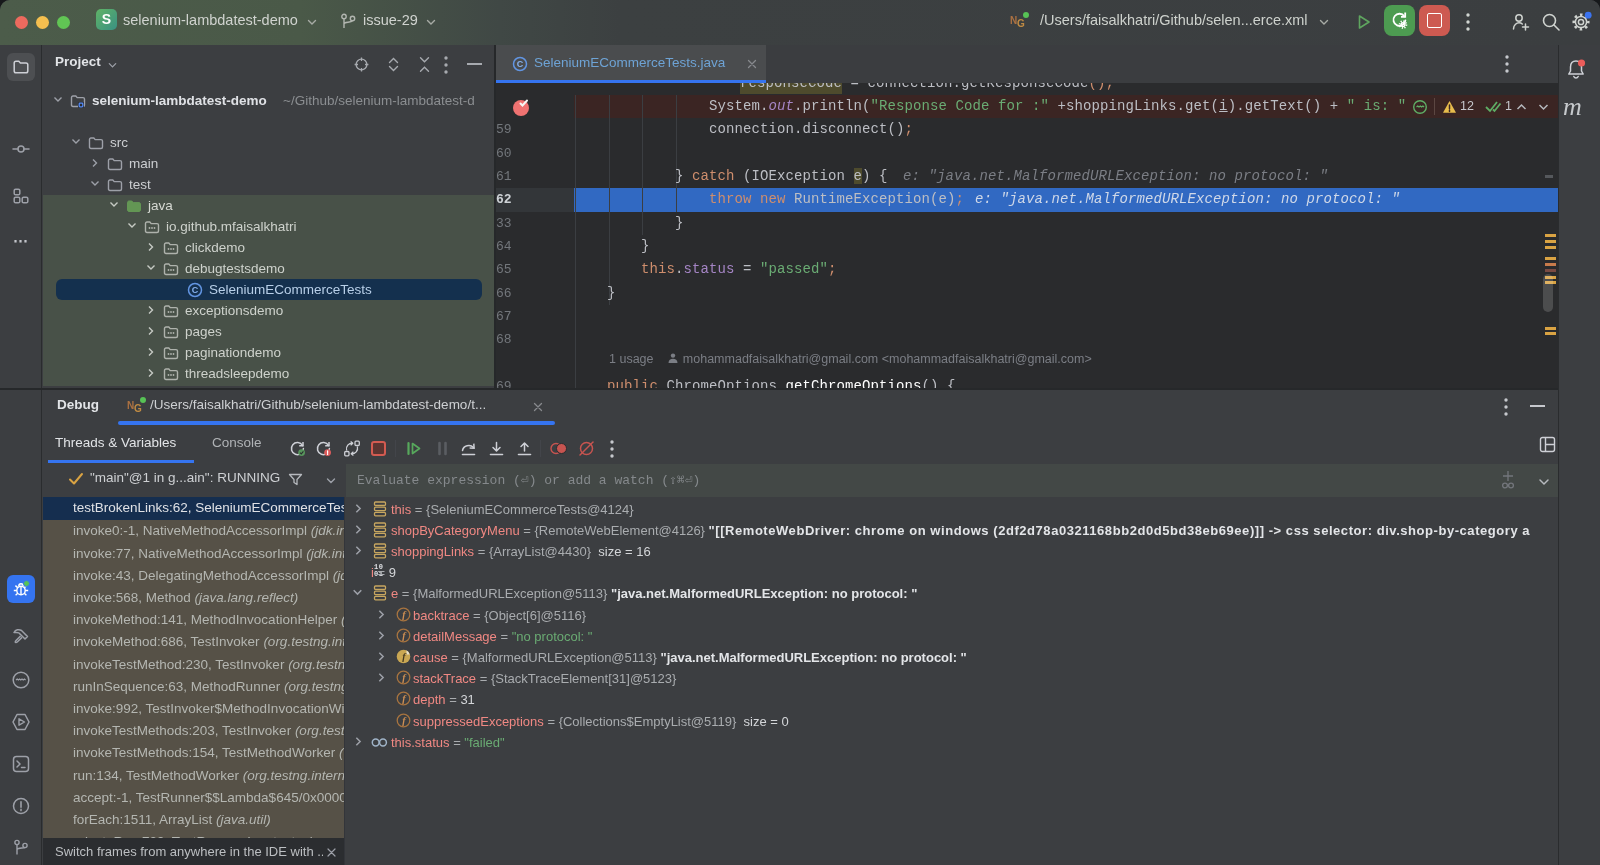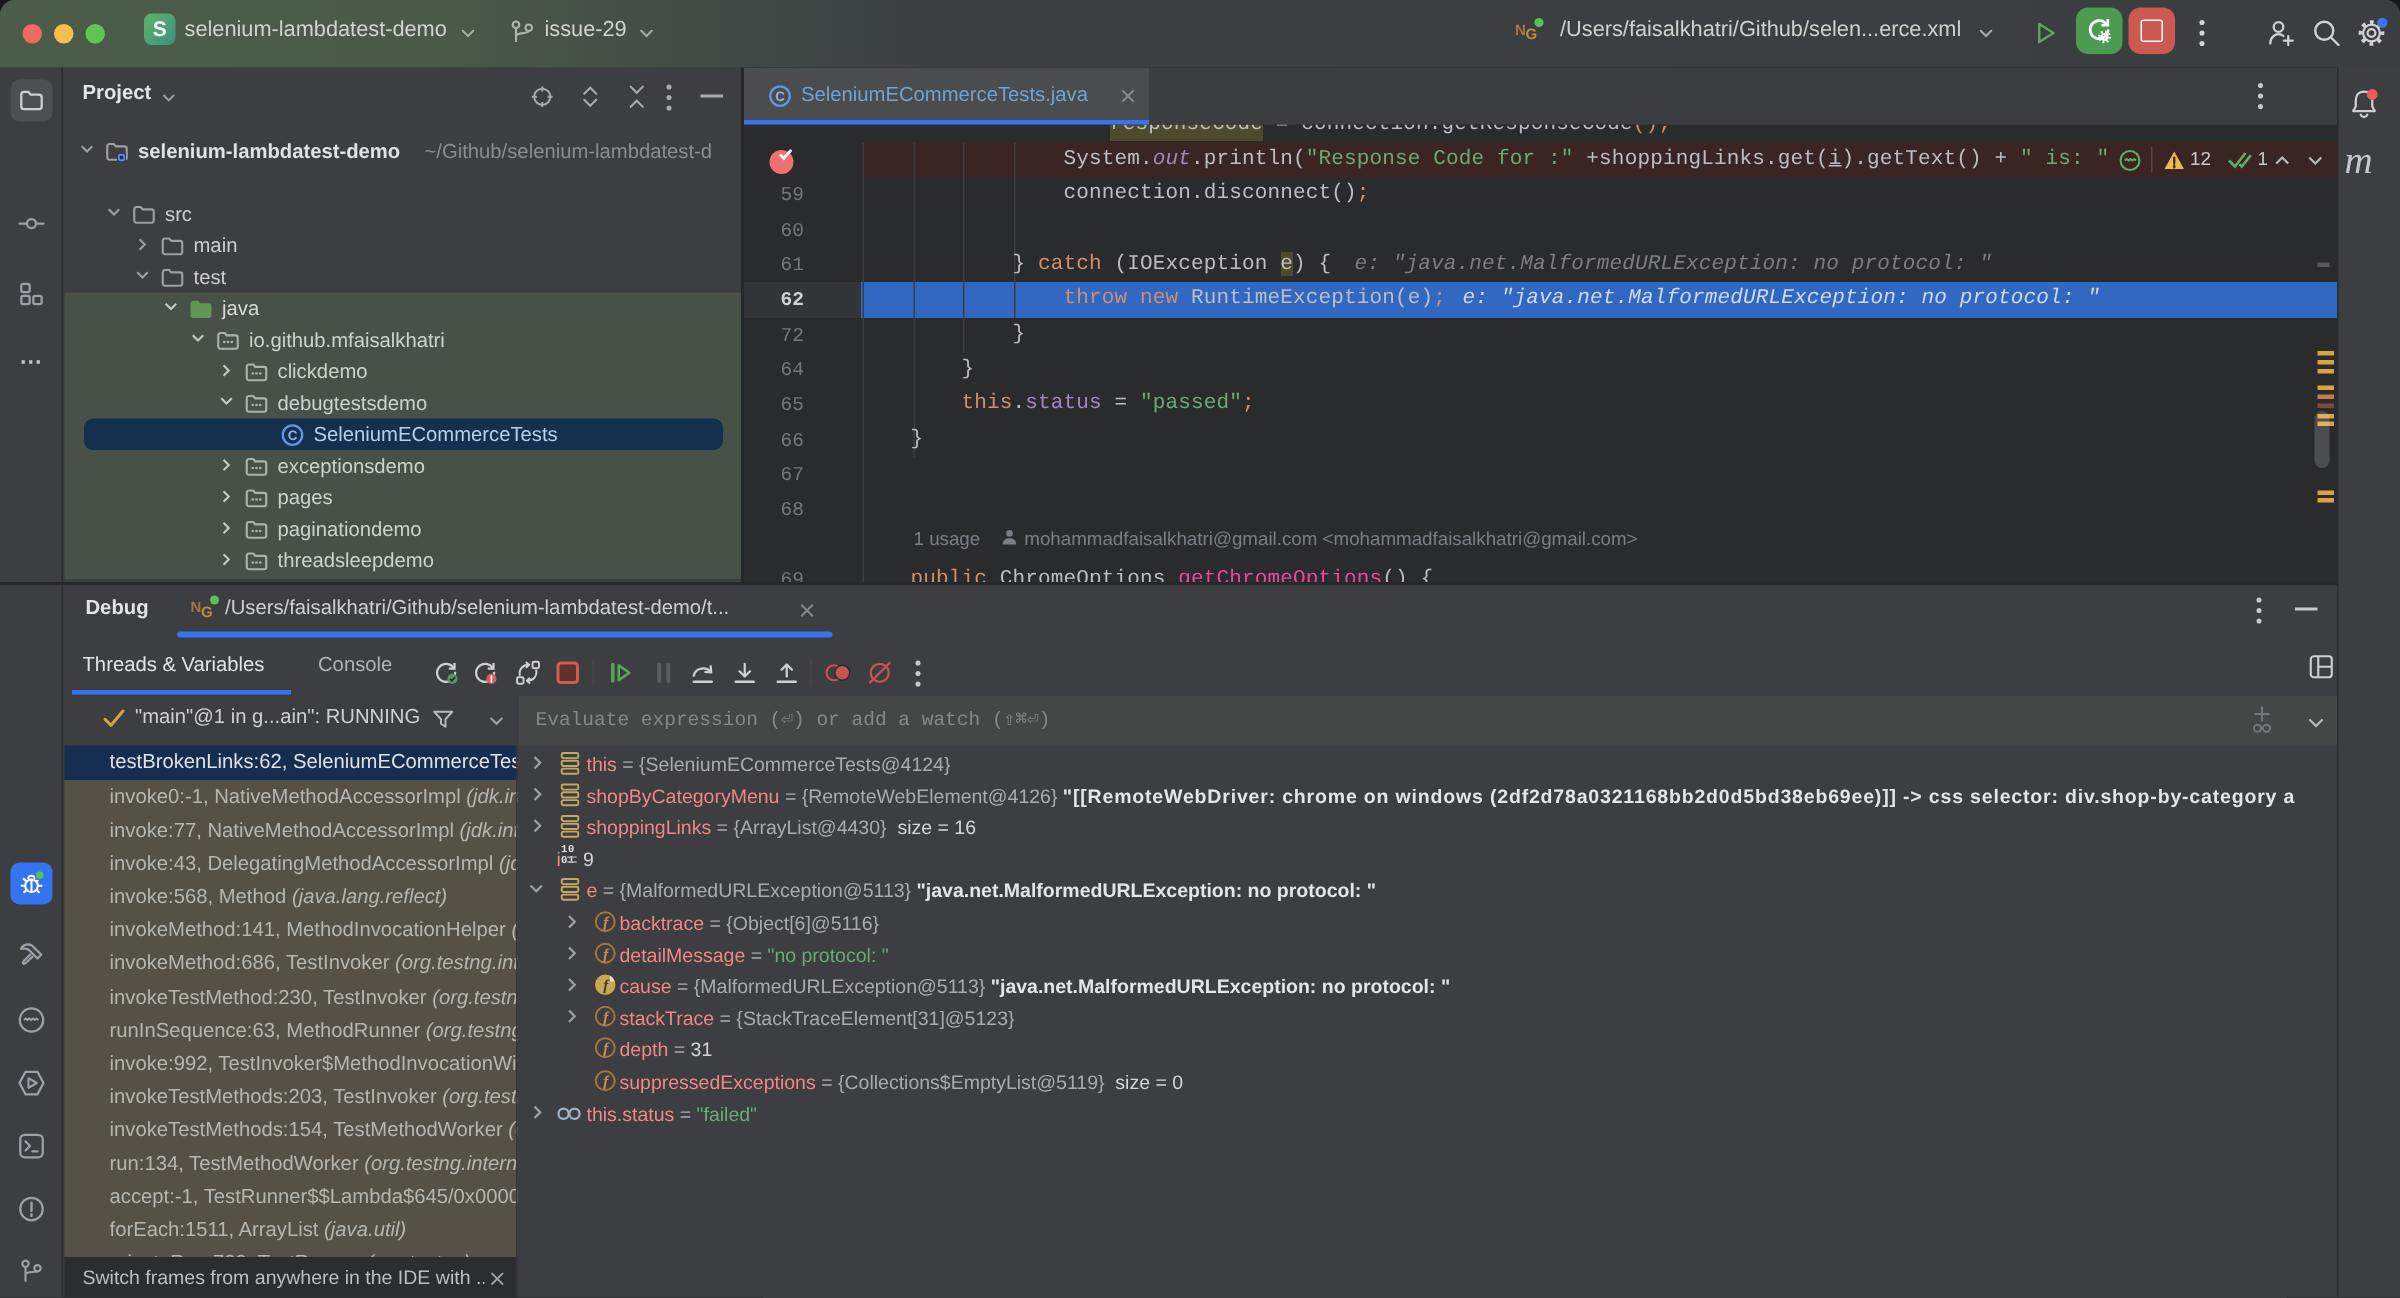--- a/index.html
+++ b/index.html
@@ -23,21 +23,21 @@
   .project { position:absolute; left:43px; top:45px; width:453px; height:343px; background:#3c3e41; overflow:hidden; }
   .tree-row { position:absolute; height:21px; line-height:21px; font-size:13.5px; color:#ccced1; white-space:nowrap; }
   .greenzone { position:absolute; left:0; top:150px; width:453px; height:191px; background:#485148; }
   .chev { position:absolute; width:12px; height:12px; top:4px; }
 
   
   .editor { position:absolute; left:496px; top:45px; width:1062px; height:343px; background:#2a2b2d; overflow:hidden; }
   .tabbar { position:absolute; left:0; top:0; width:1062px; height:38px; background:#3b3d40; }
   .tab1 { position:absolute; left:0; top:0; width:270px; height:35px; background:#4a4c4e; }
   .tabul { position:absolute; left:0; top:35px; width:270px; height:3px; background:#3574f0; }
-  .lnum { position:absolute; width:40px; text-align:right; font-family:"Liberation Mono",monospace; font-size:13px; color:#73777c; line-height:23.3px; }
+  .lnum { position:absolute; width:40px; text-align:left; font-family:"Liberation Mono",monospace; font-size:13px; color:#73777c; line-height:23.3px; }
   .code { position:absolute; font-family:"Liberation Mono",monospace; font-size:14px; letter-spacing:0.1px; line-height:23.3px; white-space:pre; color:#bcbec4; }
   .kw { color:#cf8e6d; }
   .str { color:#6aab73; }
   .fld { color:#a585c5; }
   .hint { color:#7b7e85; font-style:italic; }
 
   
   .debug { position:absolute; left:43px; top:390px; width:1515px; height:475px; background:#3c3e41; }
   .frames { position:absolute; left:0; top:107px; width:302px; height:368px; overflow:hidden; }
   .frow { position:absolute; left:30px; width:272px; height:22px; line-height:22px; font-size:13.5px; color:#b4b6b1; white-space:nowrap; overflow:hidden; }
@@ -383,21 +383,21 @@
 
     <div class="abs" style="left:0;top:38px;width:1062px;height:12px;overflow:hidden;">
       <div class="abs" style="left:244px;top:-10px;width:102px;height:21px;background:#4e4b2d;"></div>
       <div class="code" style="left:244px;top:-11.5px;">responseCode = connection.getResponseCode<span class="kw">();</span></div>
     </div>
 
     <div class="lnum" style="left:0;top:73.3px;">59</div>
     <div class="lnum" style="left:0;top:96.6px;">60</div>
     <div class="lnum" style="left:0;top:120px;">61</div>
     <div class="lnum" style="left:0;top:143.3px;color:#ced2d6;font-weight:bold;">62</div>
-    <div class="lnum" style="left:0;top:166.6px;">72</div>
+    <div class="lnum" style="left:0;top:166.6px;">33</div>
     <div class="lnum" style="left:0;top:190px;">64</div>
     <div class="lnum" style="left:0;top:213.3px;">65</div>
     <div class="lnum" style="left:0;top:236.6px;">66</div>
     <div class="lnum" style="left:0;top:260px;">67</div>
     <div class="lnum" style="left:0;top:283.3px;">68</div>
     <div class="lnum" style="left:0;top:330px;">69</div>
 
     <svg class="abs" style="left:15px;top:52px;" width="20" height="20" viewBox="0 0 20 20">
         <circle cx="10" cy="11" r="8" fill="#ef7271"></circle>
         <path d="M9.5 6.5 L11.5 8.5 L16 3.5" fill="none" stroke="#f5f7f5" stroke-width="2" stroke-linecap="round"></path>
@@ -415,21 +415,21 @@
     <div class="code" style="left:111px;top:236.6px;">}</div>
 
     <div class="abs" style="left:113px;top:307px;font-size:12.5px;color:#7b7e85;">1 usage&nbsp;&nbsp;&nbsp;
       <svg width="12" height="12" viewBox="0 0 12 12" style="vertical-align:-1px;">
           <circle cx="6" cy="3.6" r="2.2" fill="#7b7e85"></circle>
           <path d="M1.5 11 C1.5 8 3.5 6.8 6 6.8 C8.5 6.8 10.5 8 10.5 11 Z" fill="#7b7e85"></path>
         </svg>
       mohammadfaisalkhatri@gmail.com &lt;mohammadfaisalkhatri@gmail.com&gt;</div>
 
     <div class="abs" style="left:0;top:330px;width:1062px;height:13px;overflow:hidden;">
-      <div class="code" style="left:111px;top:0;"><span class="kw">public </span>ChromeOptions <span style="color:#ec4899;">getChromeOptions</span>() {</div>
+      <div class="code" style="left:111px;top:0;"><span class="kw">public </span>ChromeOptions <span style="color:#ffffff;">getChromeOptions</span>() {</div>
     </div>
 
     <div class="abs" style="left:909px;top:50px;width:153px;height:23.3px;background:#3b2523;"></div>
     <svg class="abs" style="left:916px;top:54px;" width="16" height="16" viewBox="0 0 16 16">
         <circle cx="8" cy="8" r="6.3" fill="none" stroke="#5fad65" stroke-width="1.4"></circle>
         <path d="M4.5 8 l1.2 -1 l1.3 1 l1.3 -1 l1.3 1 l1.3 -1 l1.2 1" fill="none" stroke="#5fad65" stroke-width="1.2"></path>
       </svg>
     <div class="abs" style="left:938px;top:53px;width:1px;height:17px;background:#5c4742;"></div>
     <svg class="abs" style="left:946px;top:55px;" width="15" height="14" viewBox="0 0 15 14">
         <path d="M7.5 1 L14 12.7 L1 12.7 Z" fill="#e8bc4c"></path>

